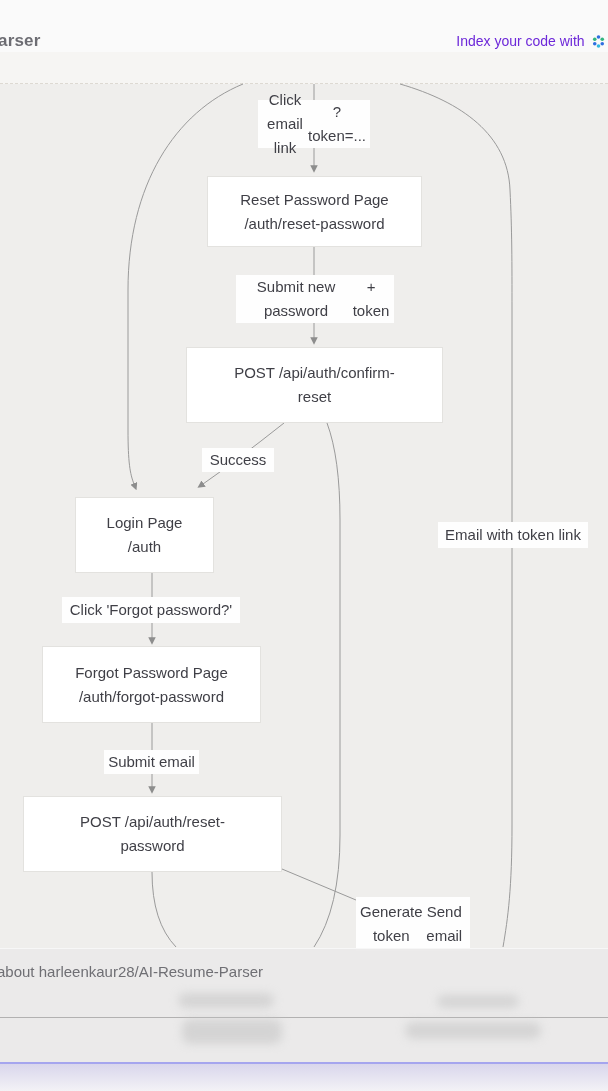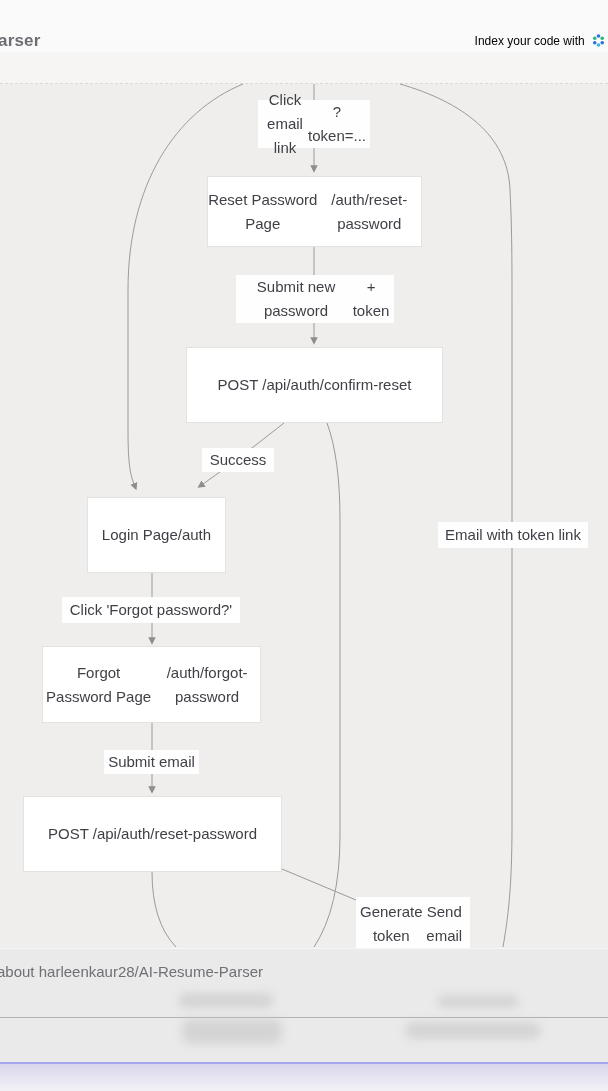--- a/index.html
+++ b/index.html
@@ -3,37 +3,37 @@
 <meta charset="utf-8">
 <style>
   html,body{margin:0;padding:0;}
   body{font-family:"Liberation Sans", sans-serif; background:#efeeec;}
   #stage{position:relative;width:608px;height:1091px;overflow:hidden;background:#efeeec;}
 
   
   .header{position:absolute;left:0;top:0;width:608px;height:52px;background:#fafafa;z-index:50;padding-left:19px;}
   .header-title{position:absolute;left:-2px;top:31px;font-size:17px;font-weight:600;color:#6d6d73;letter-spacing:.2px;}
   .header-right{position:absolute;right:0;top:33px;display:flex;align-items:center;gap:6px;white-space:nowrap;}
-  .index-label{font-size:12px;color:#000000;}
+  .index-label{font-size:14px;color:#6d28d9;}
   .brand{font-size:12px;font-weight:700;color:#2b2b2f;}
   .devin-logo{width:15px;height:15px;display:inline-block;}
 
   
   .top-strip{position:absolute;left:0;top:52px;width:608px;height:31px;background:#f6f5f3;border-bottom:1px dashed #ddd9d2;z-index:1;}
   #edges{position:absolute;left:0;top:0;z-index:2;}
 
   .node{position:absolute;background:#ffffff;border:1px solid #e3e2df;box-sizing:border-box;
-        display:flex;flex-direction:row;justify-content:center;align-items:center;
+        display:flex;flex-direction:column;justify-content:center;align-items:center;
         font-size:15px;line-height:24px;color:#3f3f46;text-align:center;z-index:3;}
   .elabel{position:absolute;background:#fefefe;display:flex;flex-direction:row;justify-content:center;align-items:center;
         font-size:15px;line-height:24px;color:#3f3f46;text-align:center;padding:0 4px;box-sizing:border-box;z-index:3;}
 
   .n-reset{left:207px;top:176px;width:215px;height:71px;}
   .n-confirm{left:186px;top:347px;width:257px;height:76px;}
-  .n-login{left:87px;top:497px;width:139px;height:76px;}
+  .n-login{left:75px;top:497px;width:139px;height:76px;}
   .n-forgot{left:42px;top:646px;width:219px;height:77px;}
   .n-post{left:23px;top:796px;width:259px;height:76px;}
 
   .l-click-email{left:258px;top:100px;width:112px;height:48px;}
   .l-submit-new{left:236px;top:275px;width:158px;height:48px;}
   .l-success{left:202px;top:448px;width:72px;height:24px;}
   .l-email-token{left:438px;top:522px;width:150px;height:26px;white-space:nowrap;}
   .l-click-forgot{left:62px;top:597px;width:178px;height:26px;white-space:nowrap;}
   .l-submit-email{left:104px;top:750px;width:95px;height:24px;text-align:right;}
   .l-generate{left:356px;top:897px;width:114px;height:54px;}

